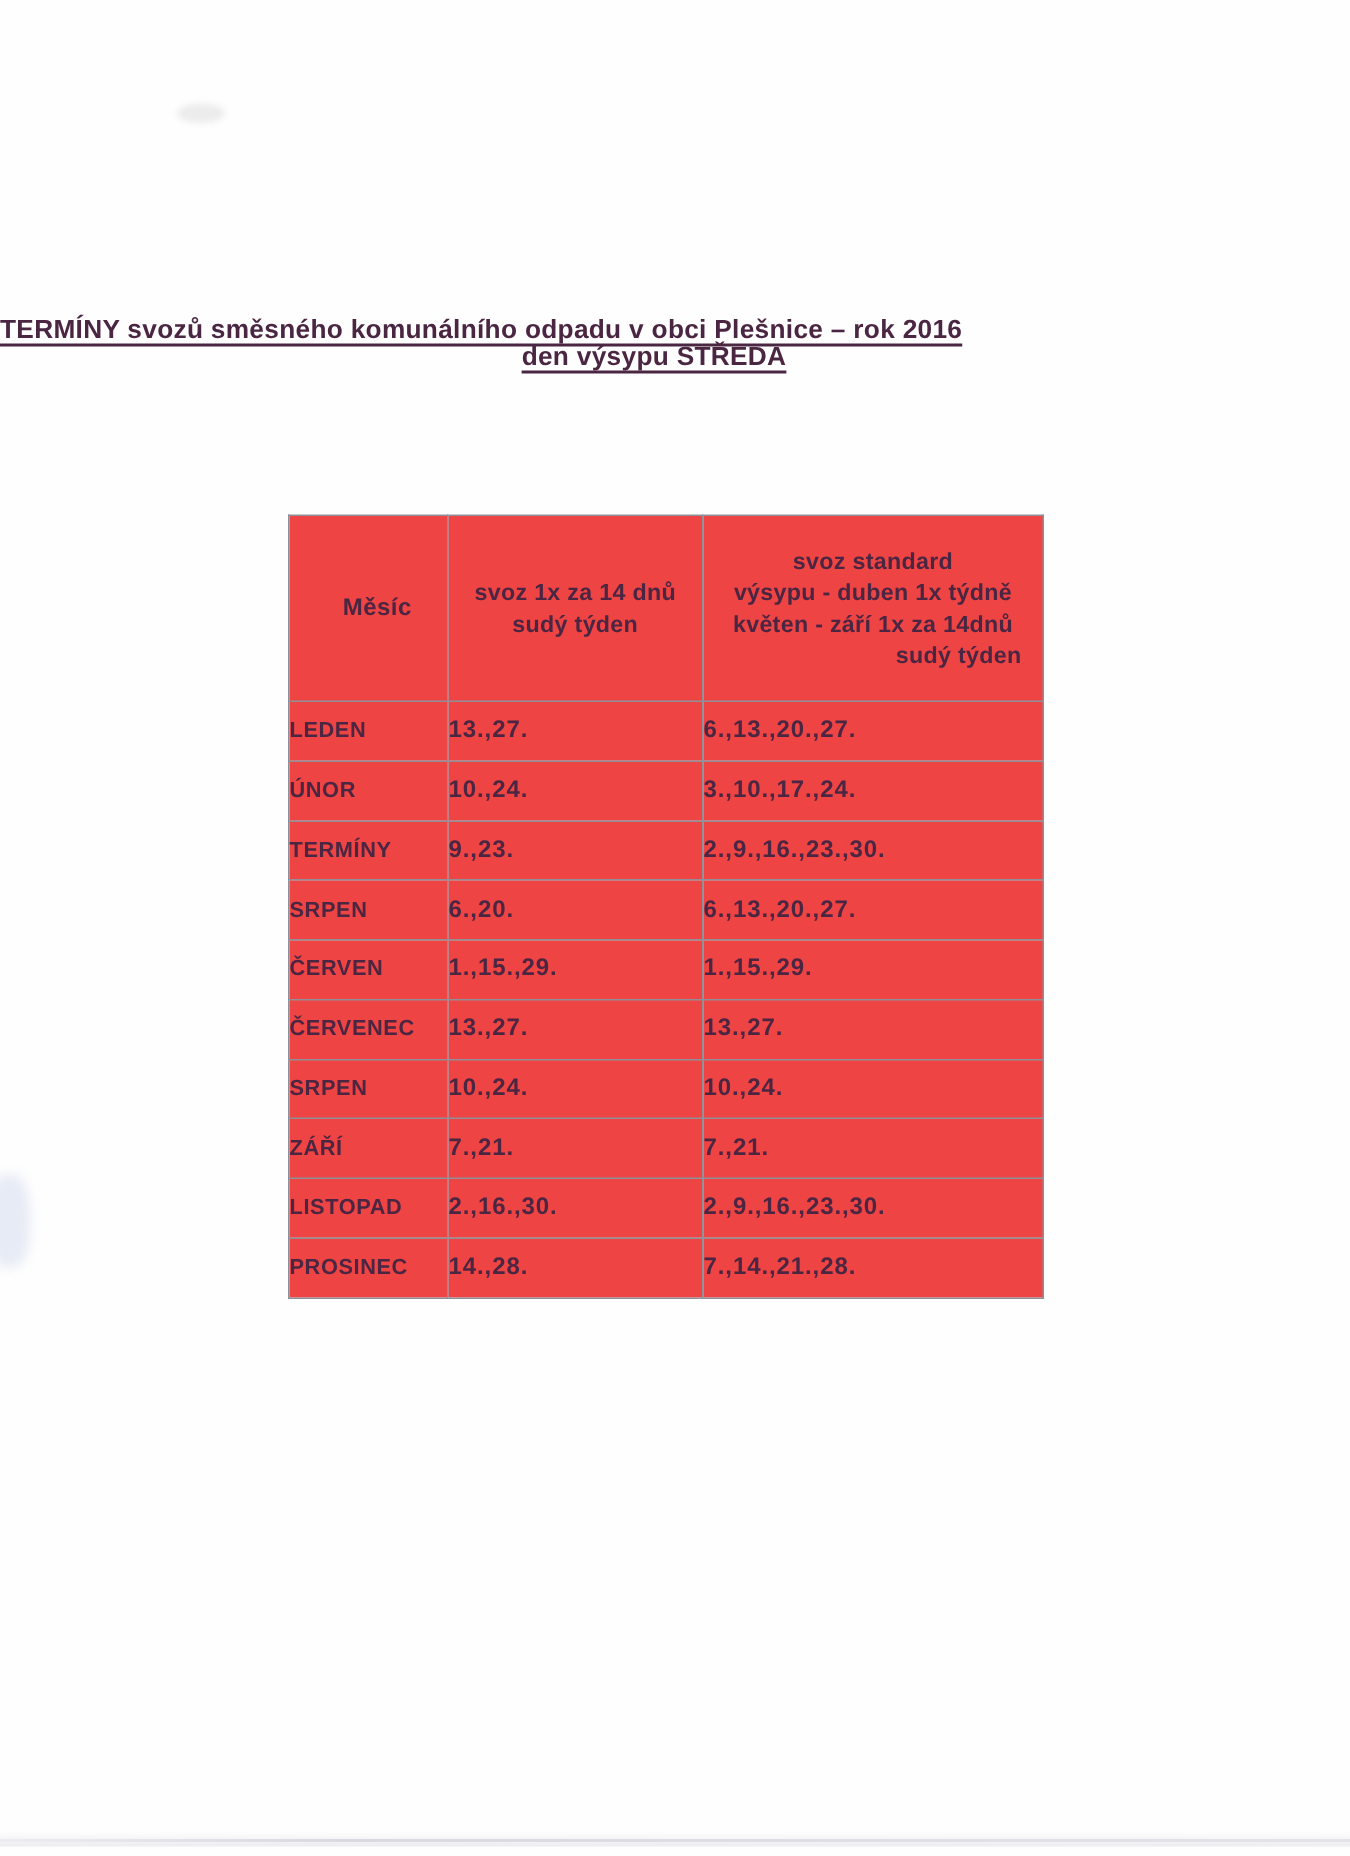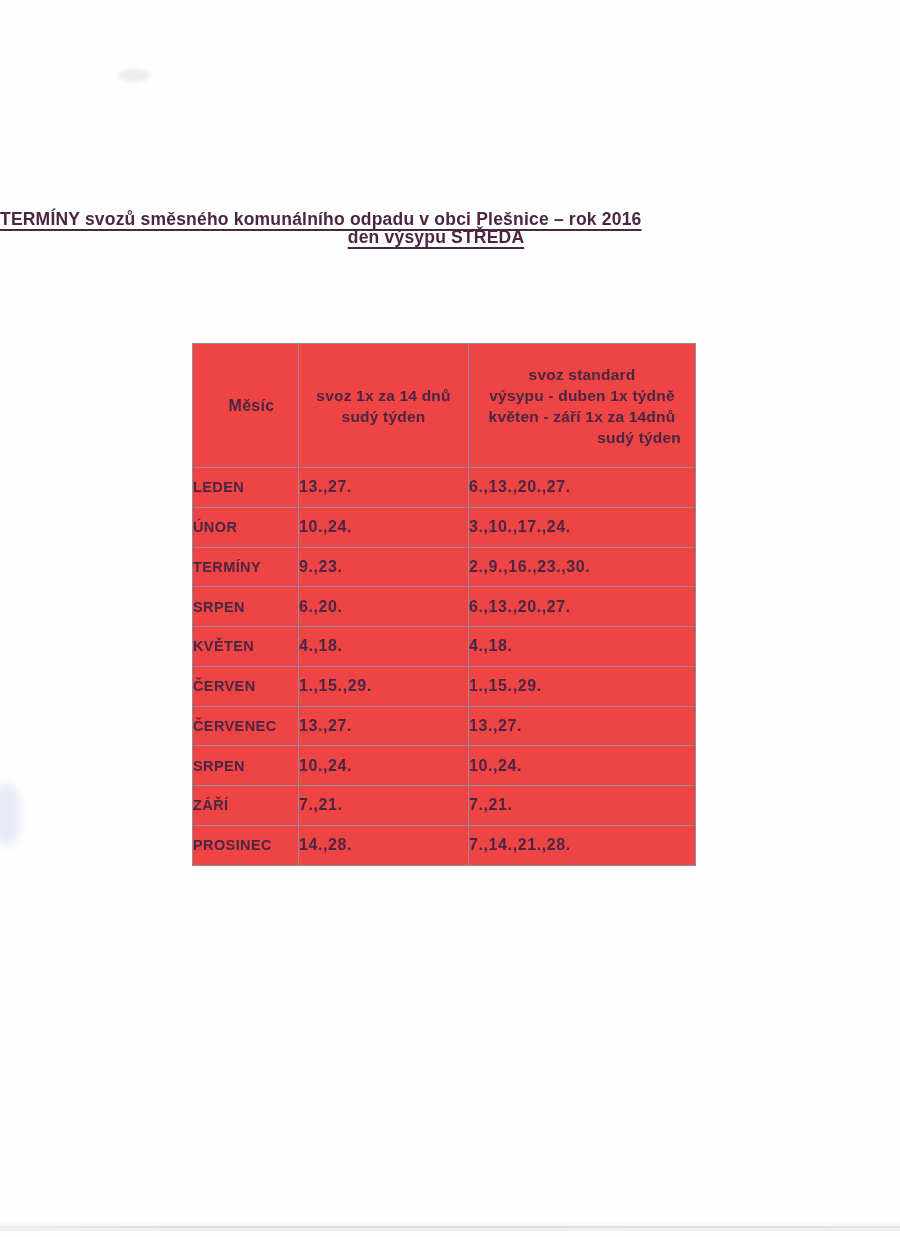--- a/index.html
+++ b/index.html
@@ -181,43 +181,43 @@
         <td class="cell-month">TERMÍNY</td>
         <td class="cell-dates">9.,23.</td>
         <td class="cell-dates">2.,9.,16.,23.,30.</td>
       </tr>
       <tr>
         <td class="cell-month">SRPEN</td>
         <td class="cell-dates">6.,20.</td>
         <td class="cell-dates">6.,13.,20.,27.</td>
       </tr>
       <tr>
-        <td class="cell-month">KVĚTEN</td>
-        <td class="cell-dates">4.,18.</td>
-        <td class="cell-dates">4.,18.</td>
-      </tr>
-      <tr>
         <td class="cell-month">ČERVEN</td>
         <td class="cell-dates">1.,15.,29.</td>
         <td class="cell-dates">1.,15.,29.</td>
       </tr>
       <tr>
         <td class="cell-month">ČERVENEC</td>
         <td class="cell-dates">13.,27.</td>
         <td class="cell-dates">13.,27.</td>
       </tr>
       <tr>
         <td class="cell-month">SRPEN</td>
         <td class="cell-dates">10.,24.</td>
         <td class="cell-dates">10.,24.</td>
       </tr>
       <tr>
         <td class="cell-month">ZÁŘÍ</td>
         <td class="cell-dates">7.,21.</td>
         <td class="cell-dates">7.,21.</td>
+      </tr>
+      <tr>
+        <td class="cell-month">LISTOPAD</td>
+        <td class="cell-dates">2.,16.,30.</td>
+        <td class="cell-dates">2.,9.,16.,23.,30.</td>
       </tr>
       <tr>
         <td class="cell-month">PROSINEC</td>
         <td class="cell-dates">14.,28.</td>
         <td class="cell-dates">7.,14.,21.,28.</td>
       </tr>
     </tbody>
 </table>
 
 <div class="smudge-top"></div>

